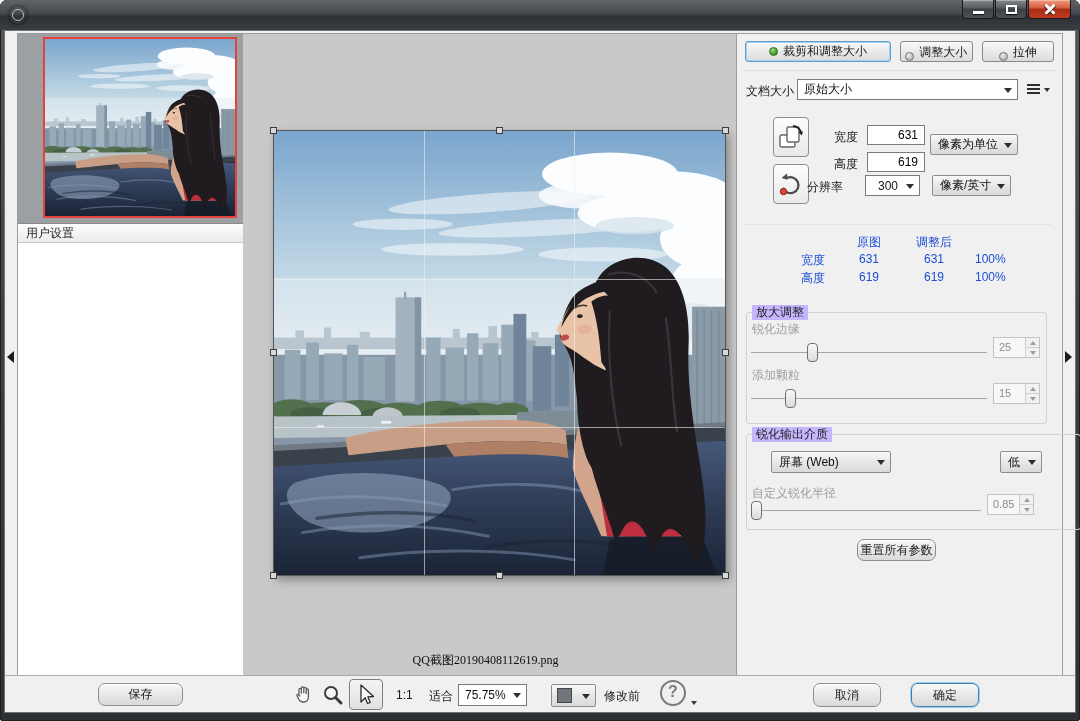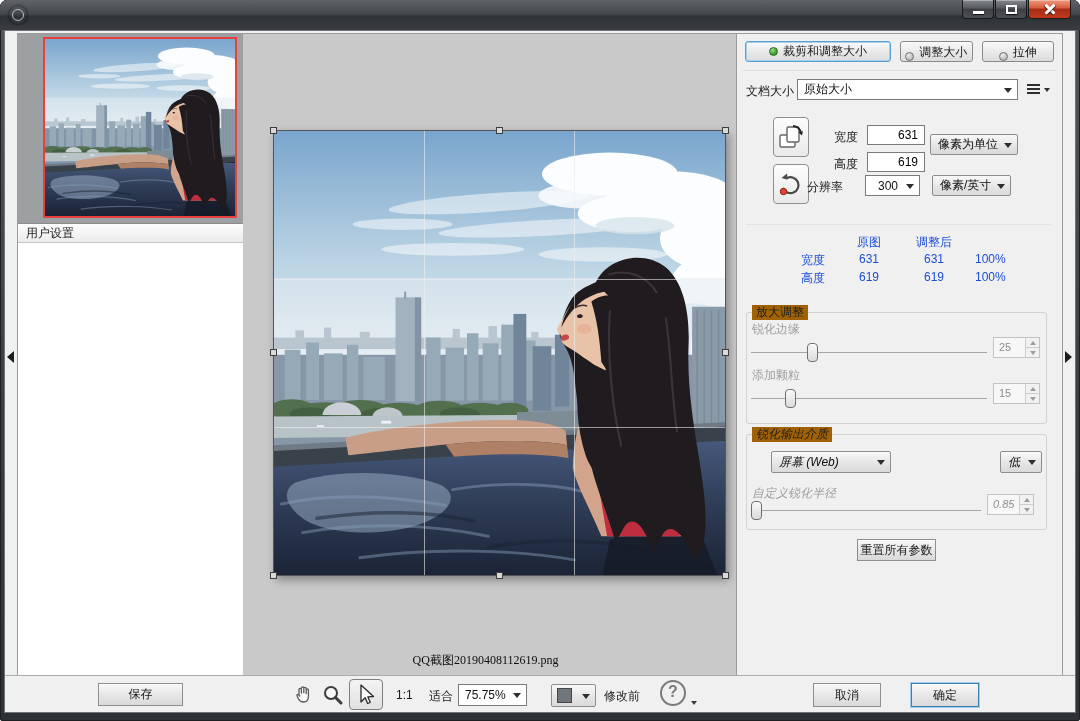--- a/index.html
+++ b/index.html
@@ -123,24 +123,24 @@
   #res-combo { left:128px; top:141px; width:55px; height:21px; padding-left:12px; }
   #unit-ppi { left:195px; top:141px; width:79px; height:21px; }
 
   .size-table { position:absolute; left:40px; top:200px; display:grid;
     grid-template-columns:60px 64px 66px 56px; grid-auto-rows:18px; font-size:12px; color:#1d4ed8; }
   .size-table .c1 { text-align:right; padding-right:12px; }
   .size-table .c2, .size-table .c3 { text-align:center; }
   .size-table .c4 { text-align:left; padding-left:8px; }
 
   .group { position:absolute; border:1px solid #d2d2d2; border-radius:3px; }
-  .group-title { position:absolute; left:5px; top:-8px; background:#a16207; padding:0 4px;
+  .group-title { position:absolute; left:5px; top:-8px; background:#c4b5fd; padding:0 4px;
     font-size:12px; color:#1f1f1f; line-height:15px; }
   #grp-enlarge { left:9px; top:278px; width:301px; height:112px; }
-  #grp-output  { left:9px; top:400px; width:301px; height:96px;font-style:italic; }
+  #grp-output  { left:9px; top:400px; width:335px; height:96px; }
 
   .slider { position:absolute; height:20px; }
   .slider .track { position:absolute; left:0; right:0; top:9px; height:1px; background:#a6a6a6; }
   .slider .thumb { position:absolute; top:0; width:11px; height:19px; border:1px solid #6f6f6f;
     border-radius:4px; background:linear-gradient(#f8f8f8,#dcdcdc); box-shadow:inset 0 1px 0 #fff; }
   #slider1 { left:4px; top:30px; width:236px; }
   #slider2 { left:4px; top:76px; width:236px; }
   #slider3 { left:4px; top:66px; width:230px; }
   #sharpen-label { left:5px; top:8px; } #grain-label { left:5px; top:54px; }
   #radius-label { left:5px; top:50px; }
@@ -152,21 +152,21 @@
   .spin-val { flex:1; line-height:19px; padding-left:5px; }
   .spin-btns { width:14px; border-left:1px solid #cdcdcd; display:flex; flex-direction:column; }
   .spin-up, .spin-down { flex:1; position:relative; background:#f1f1f1; }
   .spin-up { border-bottom:1px solid #cdcdcd; }
   .spin-up::after, .spin-down::after { content:""; position:absolute; left:50%; top:50%;
     transform:translate(-50%,-50%); width:0; height:0; }
   .spin-up::after { border-left:3px solid transparent; border-right:3px solid transparent; border-bottom:4px solid #9c9c9c; }
   .spin-down::after { border-left:3px solid transparent; border-right:3px solid transparent; border-top:4px solid #9c9c9c; }
   #spin1 { left:246px; top:24px; } #spin2 { left:246px; top:70px; } #spin3 { left:240px; top:59px; }
 
-  .btn { border:1px solid #8e8e8e; border-radius:0;
+  .btn { border:1px solid #8e8e8e; border-radius:7px;
     background:linear-gradient(#f8f8f8,#e6e6e6 55%,#d9d9d9); font-size:12px; color:#1a1a1a;
     display:flex; align-items:center; justify-content:center; box-shadow:inset 0 1px 0 #fff; }
   #reset-btn { position:absolute; left:120px; top:505px; width:79px; height:22px; }
 
   
   .bottom-bar { position:absolute; left:0; right:0; bottom:0; height:37px;
     border-top:1px solid #ababab; background:#f0f0f0; }
   #save-btn { position:absolute; left:93px; top:7px; width:85px; height:23px; }
   .tool { position:absolute; top:5px; width:28px; height:28px; display:flex; align-items:center; justify-content:center; }
   #hand-tool { left:285px; } #zoomglass-tool { left:314px; }

